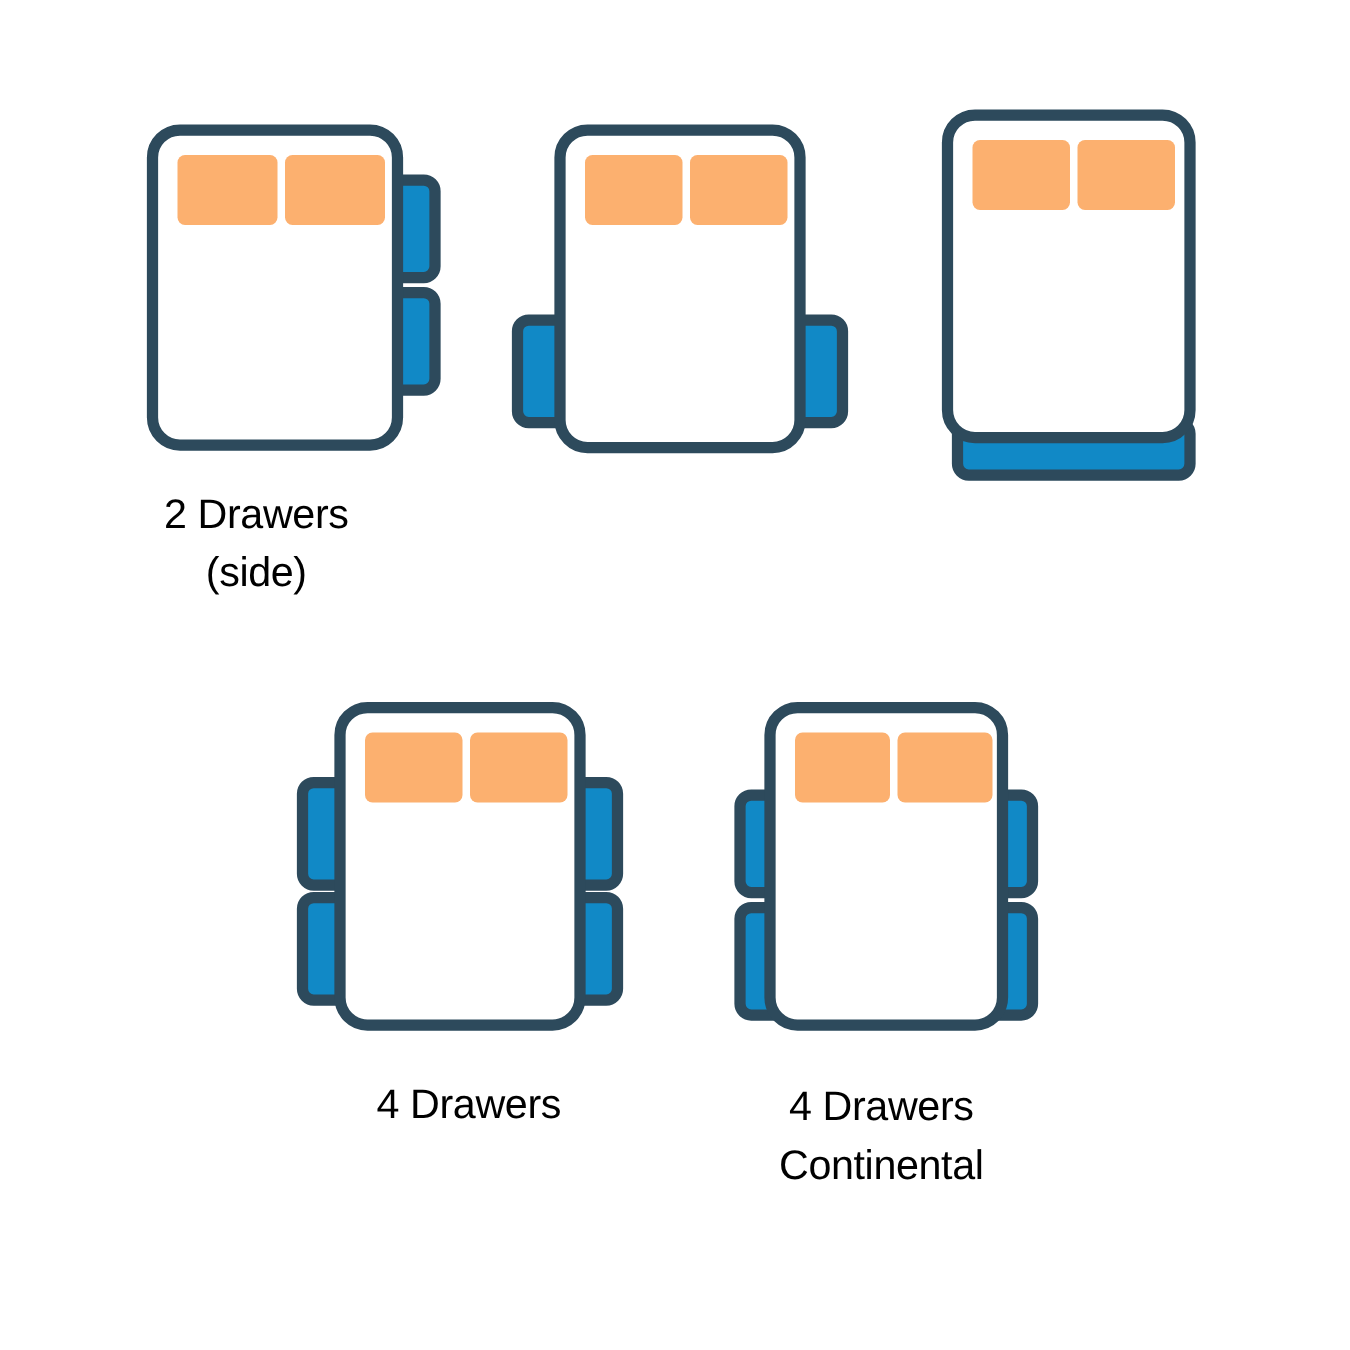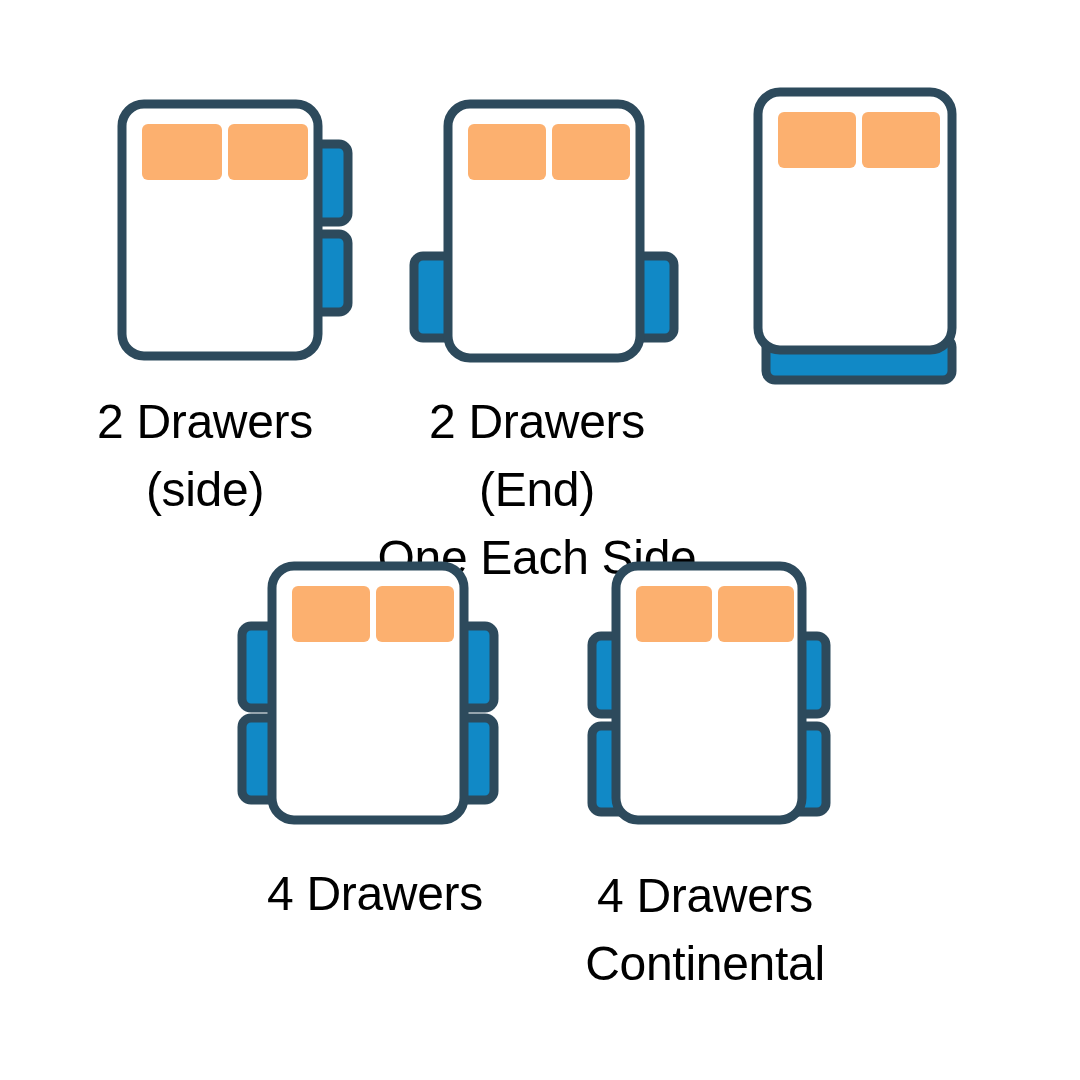--- a/index.html
+++ b/index.html
@@ -29,21 +29,21 @@
 
   .bed-svg {
     display: block;
   }
 
   .bed-label {
     position: absolute;
     text-align: center;
     color: #000000;
     font-family: "Liberation Sans", sans-serif;
-    font-size: 48px;
+    font-size: 33px;
     line-height: 1.42;
     font-weight: 400;
     letter-spacing: -0.3px;
     white-space: pre-line;
   }
 
   
   #bed-two-drawers-side      { left: 104px; top: 88px; }
   #label-two-drawers-side    { left:  60px; top: 388px; width: 290px; }
 
@@ -85,22 +85,20 @@
 
       <rect x="10" y="168" width="48" height="82" rx="9" ry="9" fill="#1189c6" stroke="#2d4a5c" stroke-width="9"></rect>
       <rect x="222" y="168" width="48" height="82" rx="9" ry="9" fill="#1189c6" stroke="#2d4a5c" stroke-width="9"></rect>
 
       <rect x="44" y="16" width="192" height="254" rx="22" ry="22" fill="#ffffff" stroke="#2d4a5c" stroke-width="9"></rect>
 
       <rect x="64" y="36" width="78" height="56" rx="6" ry="6" fill="#fcb06f"></rect>
       <rect x="148" y="36" width="78" height="56" rx="6" ry="6" fill="#fcb06f"></rect>
     </svg>
   </div>
-  <div class="bed-label" id="label-two-drawers-end">2 Drawers (End)
-One Each Side</div>
 
   <div class="bed-card" id="bed-large-end-drawer">
     <svg class="bed-svg" width="230" height="310" viewBox="0 0 230 310">
 
       <rect x="22" y="258" width="186" height="42" rx="9" ry="9" fill="#1189c6" stroke="#2d4a5c" stroke-width="9"></rect>
 
       <rect x="14" y="12" width="194" height="258" rx="22" ry="22" fill="#ffffff" stroke="#2d4a5c" stroke-width="9"></rect>
 
       <rect x="34" y="32" width="78" height="56" rx="6" ry="6" fill="#fcb06f"></rect>
       <rect x="118" y="32" width="78" height="56" rx="6" ry="6" fill="#fcb06f"></rect>

